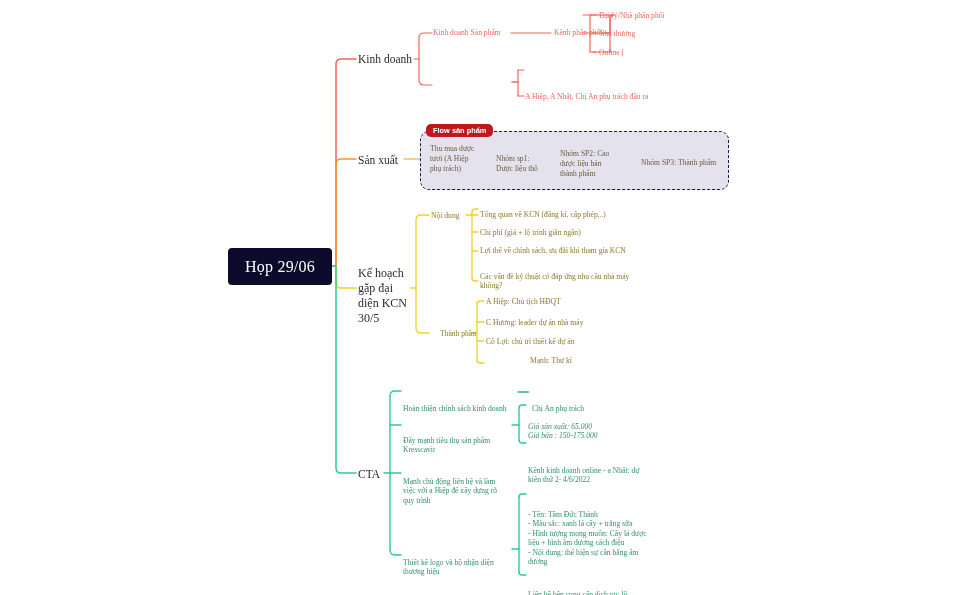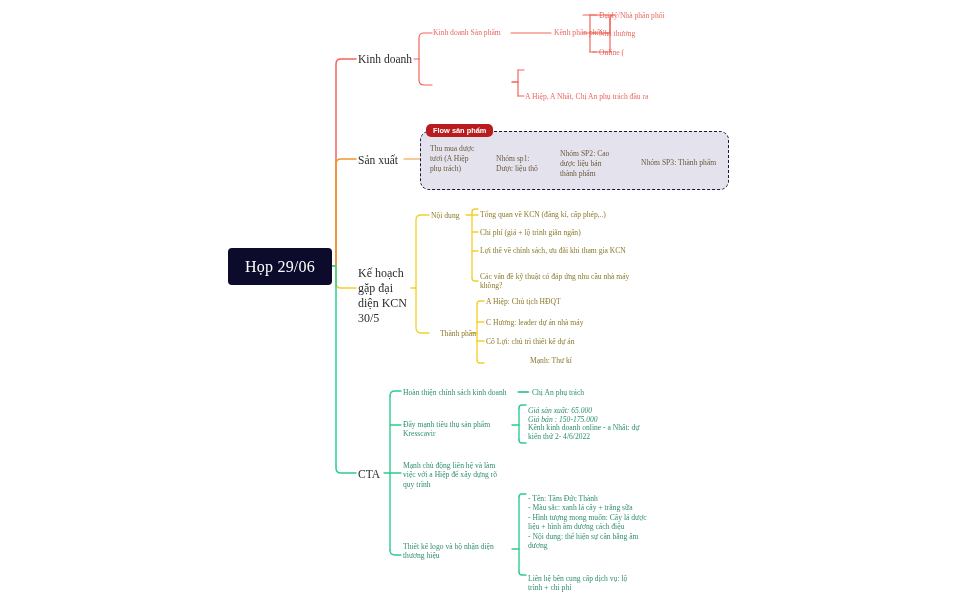--- a/index.html
+++ b/index.html
@@ -24,21 +24,21 @@
   }
 
   
   .lbl{position:absolute;color:#333;line-height:1.25;}
   .lvl1{font-size:11.5px;color:#2b2b2b;}
   .lvl2{font-size:7.6px;}
   .lvl3{font-size:7.6px;}
 
   .c-red{color:#e8695f;}
   .c-yellow{color:#8a7a2a;}
-  .c-green{color:#2f8f6b;}
+  .c-green{color:#2f8f6b;margin-top:16px;}
   .c-dark{color:#2b2b2b;}
 
   
   #flow-box{
     position:absolute;left:420px;top:131px;width:307px;height:57px;
     background:#e4e2ed;border:1.4px dashed #1b1a3a;border-radius:9px;
   }
   #flow-tag{
     position:absolute;left:426px;top:124px;
     background:#b91c1c;color:#fff;font-size:7.4px;
@@ -196,21 +196,21 @@
   <div class="lbl lvl3 c-yellow" style="left:486px;top:356px;width:150px;margin-left:44px;">Mạnh: Thư kí</div>
 
   <div class="lbl lvl1 c-dark" style="left:358px;top:467px;width:40px;">CTA</div>
 
   <div class="lbl lvl2 c-green" style="left:403px;top:388px;width:120px;">Hoàn thiện chính sách kinh doanh</div>
   <div class="lbl lvl2 c-green" style="left:532px;top:388px;width:90px;">Chị An phụ trách</div>
 
   <div class="lbl lvl2 c-green" style="left:403px;top:420px;width:100px;">Đẩy mạnh tiêu thụ sản phẩm Kresscavir</div>
   <div class="lbl lvl3 c-green" style="left:528px;top:406px;width:130px;white-space:pre-line;font-style:italic;">Giá sản xuất: 65.000
 Giá bán : 150-175.000</div>
-  <div class="lbl lvl3 c-green" style="left:528px;top:423px;width:120px;">Kênh kinh doanh online - a Nhất: dự kiến thứ 2- 4/6/2022</div>
+  <div class="lbl lvl3 c-green" style="left:528px;top:450px;width:120px;">Kênh kinh doanh online - a Nhất: dự kiến thứ 2- 4/6/2022</div>
 
   <div class="lbl lvl2 c-green" style="left:403px;top:461px;width:106px;">Mạnh chủ động liên hệ và làm việc với a Hiệp để xây dựng rõ quy trình</div>
 
   <div class="lbl lvl2 c-green" style="left:403px;top:542px;width:100px;">Thiết kế logo và bộ nhận diện thương hiệu</div>
   <div class="lbl lvl3 c-green" style="left:528px;top:494px;width:120px;white-space:pre-line;">- Tên: Tâm Đức Thành
 - Màu sắc: xanh lá cây + trắng sữa
 - Hình tượng mong muốn: Cây lá dược liệu + hình âm dương cách điệu
 - Nội dung: thể hiện sự cân bằng âm dương</div>
   <div class="lbl lvl3 c-green" style="left:528px;top:574px;width:115px;">Liên hệ bên cung cấp dịch vụ: lộ trình + chi phí</div>
 

